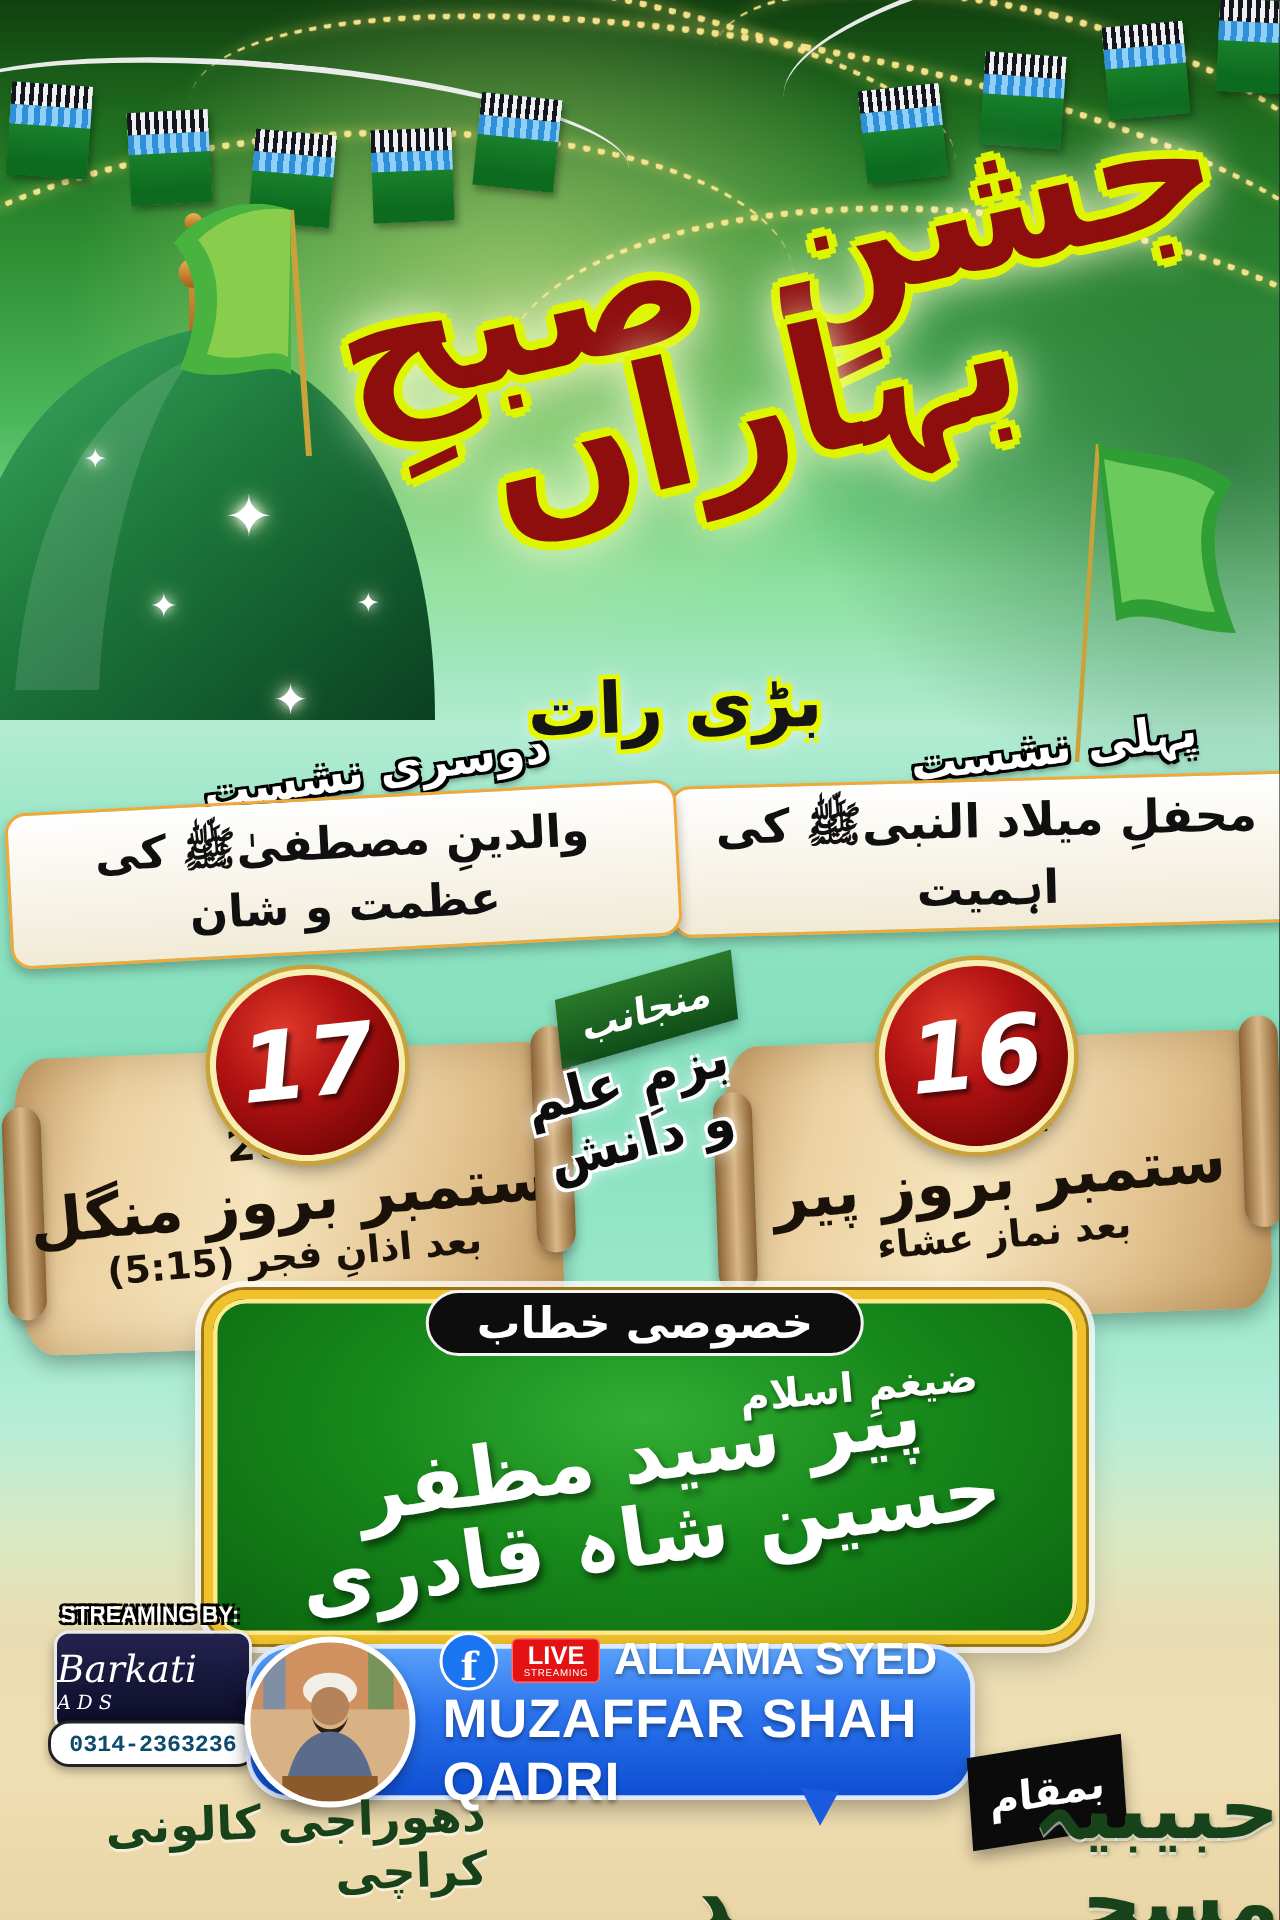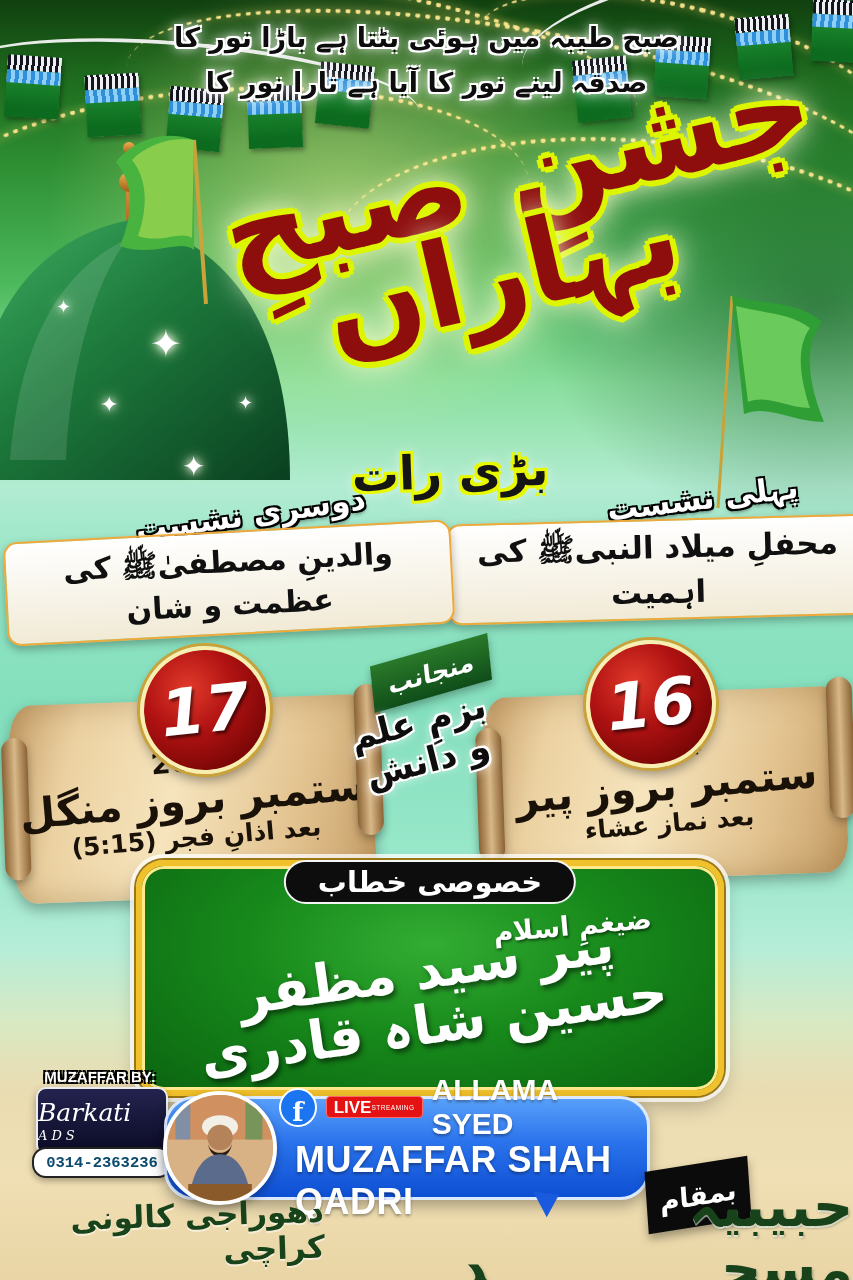--- a/index.html
+++ b/index.html
@@ -106,21 +106,21 @@
     background:linear-gradient(180deg,#58a0fa 0%,#2a72ec 45%,#0d4fd2 100%);
     border:3px solid #dce9ff;box-shadow:0 6px 14px rgba(0,0,0,.3);}
   .avatar{position:absolute;left:-4px;top:-8px;width:106px;height:106px;border-radius:50%;
     border:4px solid #fff;overflow:hidden;background:#cfa874;box-shadow:0 4px 8px rgba(0,0,0,.3);}
   .bar-content{position:absolute;left:112px;right:8px;top:4px;bottom:4px;display:flex;
     flex-direction:column;align-items:center;justify-content:center;font-family:"Liberation Sans",sans-serif;}
   .bar-row1{display:flex;align-items:center;gap:9px;}
   .fb-circle{width:35px;height:35px;border-radius:50%;background:#1b74f0;border:2.5px solid #fff;
     color:#fff;font-family:"DejaVu Serif",serif;font-weight:bold;font-size:26px;line-height:1;
     display:flex;align-items:flex-end;justify-content:center;overflow:hidden;}
-  .live-badge{background:#e41212;border-radius:4px;padding:2px 7px 1px;display:flex;flex-direction:row;
+  .live-badge{background:#e41212;border-radius:4px;padding:2px 7px 1px;display:flex;flex-direction:column;
     align-items:center;border:1px solid #ff6a6a;}
   .live-word{font-size:17px;font-weight:bold;color:#fff;line-height:1;}
   .streaming-word{font-size:6.5px;color:#fff;line-height:1.2;letter-spacing:.5px;}
   .bar-line1{font-size:30px;font-weight:800;color:#fff;text-shadow:0 2px 3px rgba(0,0,0,.35);}
   .bar-line2{font-size:36px;font-weight:700;color:#fff;letter-spacing:.5px;text-shadow:0 2px 3px rgba(0,0,0,.35);margin-top:-2px;margin-left:16px;}
   .bar-pointer{top:1193px;left:532px;width:0;height:0;border-left:16px solid transparent;
     border-right:10px solid transparent;border-top:24px solid #1a5ade;transform:rotate(6deg);}
   
   .maqam-badge{top:1164px;left:646px;width:104px;height:62px;background:#0b0b0b;
     transform:rotate(-9deg) skewX(-5deg);display:flex;align-items:center;justify-content:center;
@@ -213,24 +213,20 @@
     <path d="M44 24 C80 34 108 28 134 50 C112 78 124 120 136 150 C104 150 80 132 56 142 Z" fill="#2f9e35"></path>
     <path d="M48 34 C78 42 100 40 122 56 C106 78 114 112 122 136 C98 136 80 122 60 130 Z" fill="rgba(180,255,140,.45)"></path>
   </svg>
 
   <span class="sparkle" style="left:150px;top:322px;font-size:38px;">✦</span>
   <span class="sparkle" style="left:100px;top:392px;font-size:22px;">✦</span>
   <span class="sparkle" style="left:182px;top:450px;font-size:28px;">✦</span>
   <span class="sparkle" style="left:56px;top:296px;font-size:18px;">✦</span>
   <span class="sparkle" style="left:238px;top:392px;font-size:18px;">✦</span>
 
-  <div class="abs couplet rtl">
-    <div>صبح طیبہ میں ہوئی بٹتا ہے باڑا نور کا</div>
-    <div>صدقہ لینے نور کا آیا ہے تارا نور کا</div>
-  </div>
 
   <div class="abs main-title rtl">
     <span class="t1">جشنِ صبحِ</span>
     <span class="t2">بہاراں</span>
   </div>
 
   <div class="abs subtitle rtl">بڑی رات</div>
 
   <div class="abs session-label rtl" style="top:480px;left:585px;width:235px;transform:rotate(-7deg);">پہلی نشست</div>
   <div class="abs session-box rtl" style="top:519px;left:447px;width:398px;height:97px;transform:rotate(-1.5deg);font-size:31px;">محفلِ میلاد النبیﷺ کی اہمیت</div>
@@ -258,21 +254,21 @@
 
   <div class="abs minjanib rtl">منجانب</div>
   <div class="abs bazm rtl">بزمِ علم و دانش</div>
 
   <div class="abs speaker-panel">
     <div class="khitab-pill rtl">خصوصی خطاب</div>
     <div class="honorific rtl">ضیغمِ اسلام</div>
     <div class="speaker-name rtl">پیر سید مظفر حسین شاہ قادری</div>
   </div>
 
-  <div class="abs designed-label">MUZAFFAR BY:</div>
+  <div class="abs designed-label">STREAMING BY:</div>
   <div class="abs designer-box">
     <div class="designer-brand">Barkati</div>
     <div class="designer-sub">ADS</div>
   </div>
   <div class="abs phone-pill">0314-2363236</div>
 
   <div class="abs live-bar">
     <div class="avatar">
       <svg width="100%" height="100%" viewBox="0 0 100 100">
         <rect width="100" height="100" fill="#d8b184"></rect>

